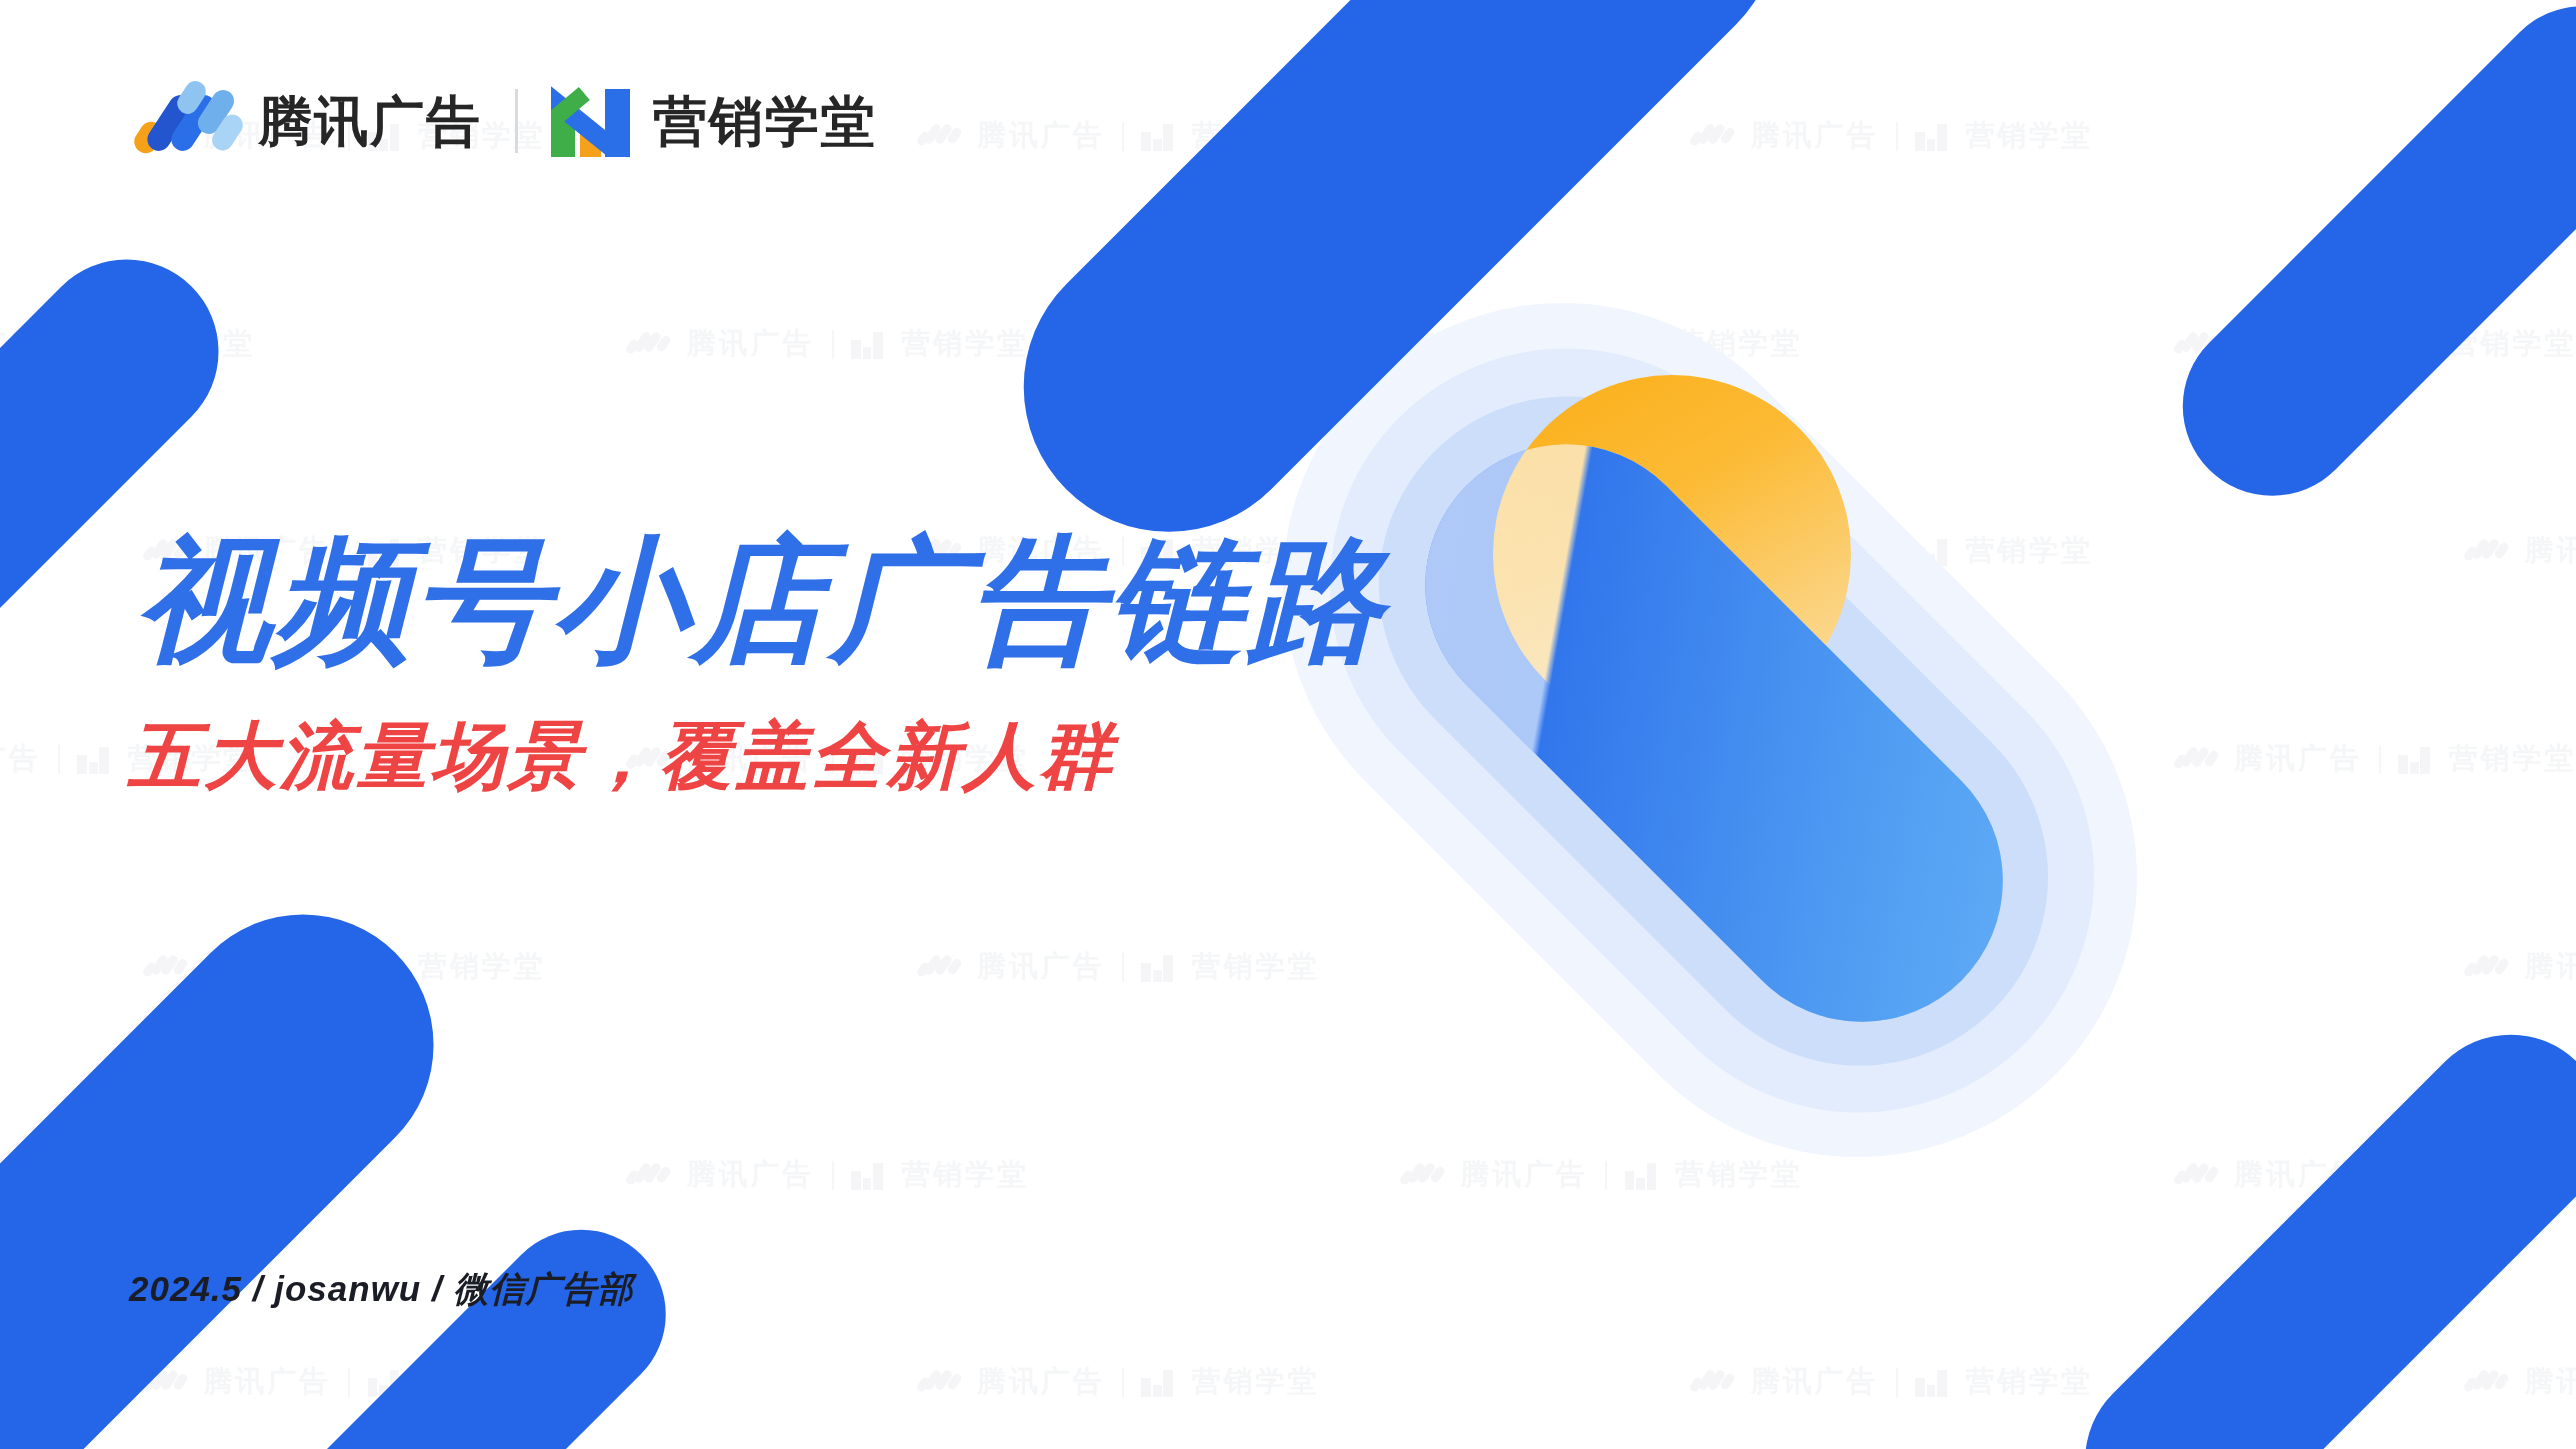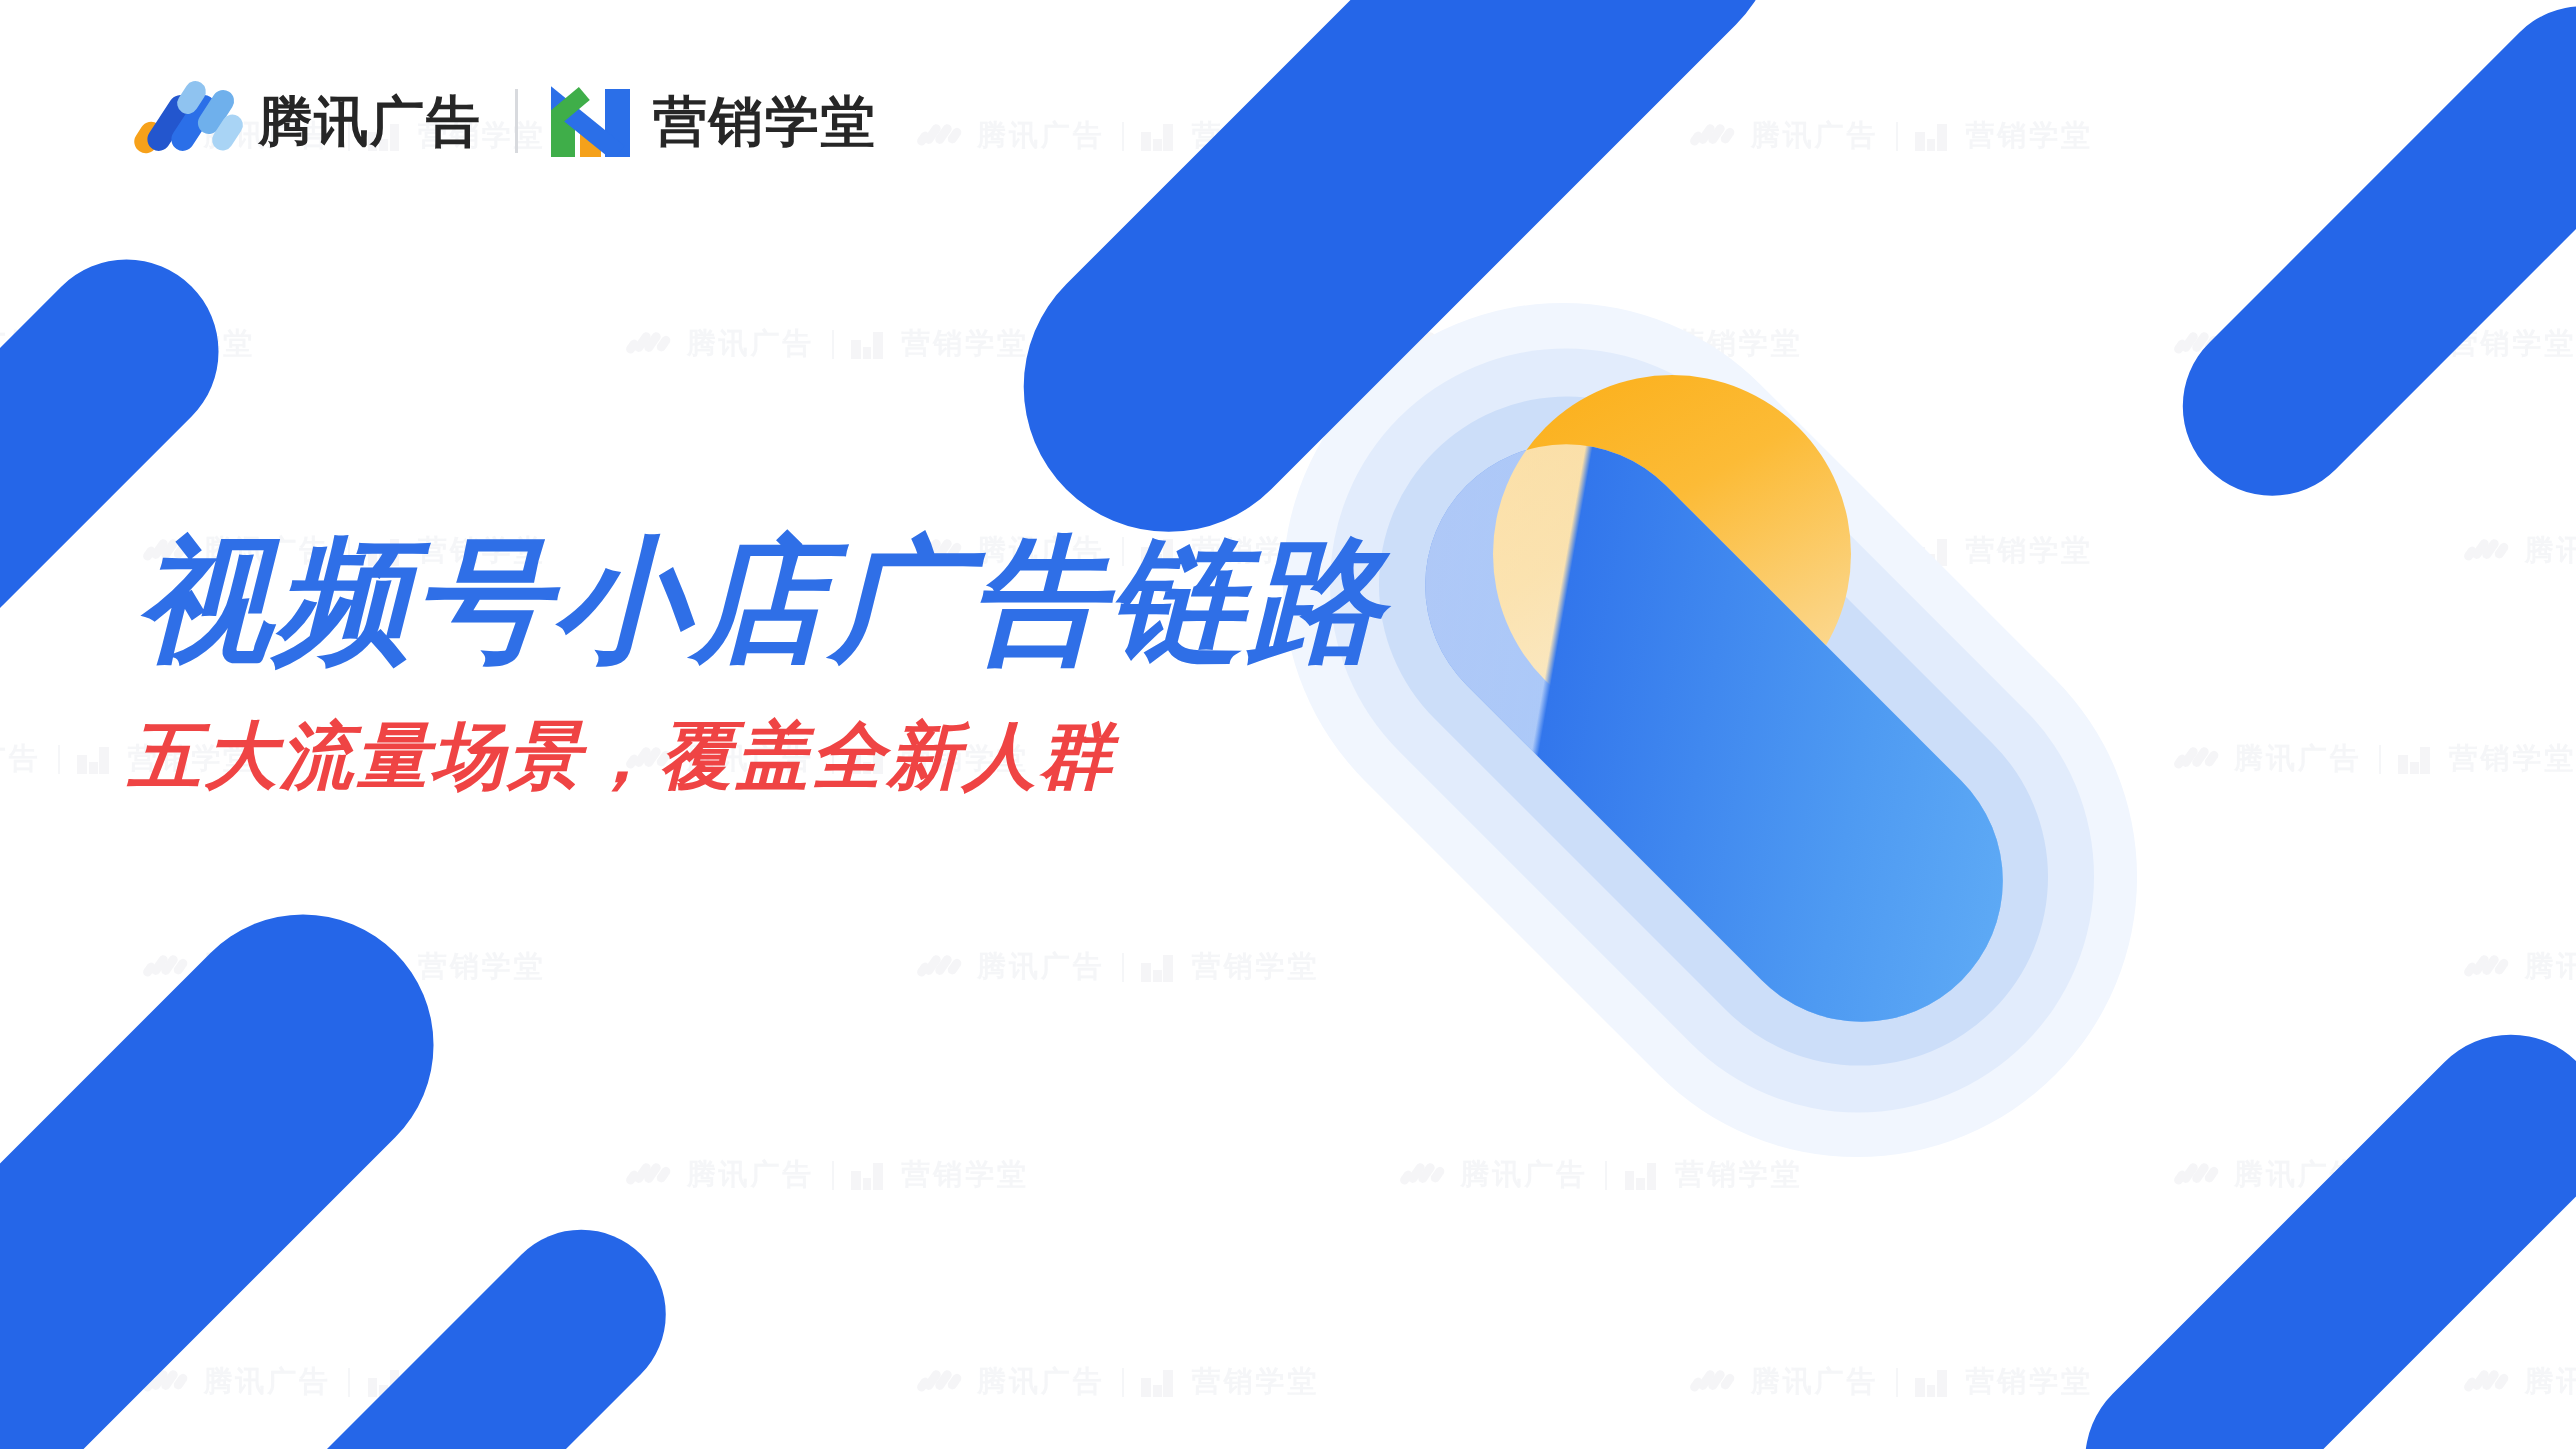--- a/index.html
+++ b/index.html
@@ -619,15 +619,16 @@
       <span class="logo-word">营销学堂</span>
     </div>
 
   </div>
 
   <div class="headline">
     <h1 class="title">视频号小店广告链路</h1>
     <div class="subtitle">五大流量场景，覆盖全新人群</div>
   </div>
 
+  <div class="footer">2024.5 / josanwu / 微信广告部</div>
 
 </div>
 
 
 </body></html>

